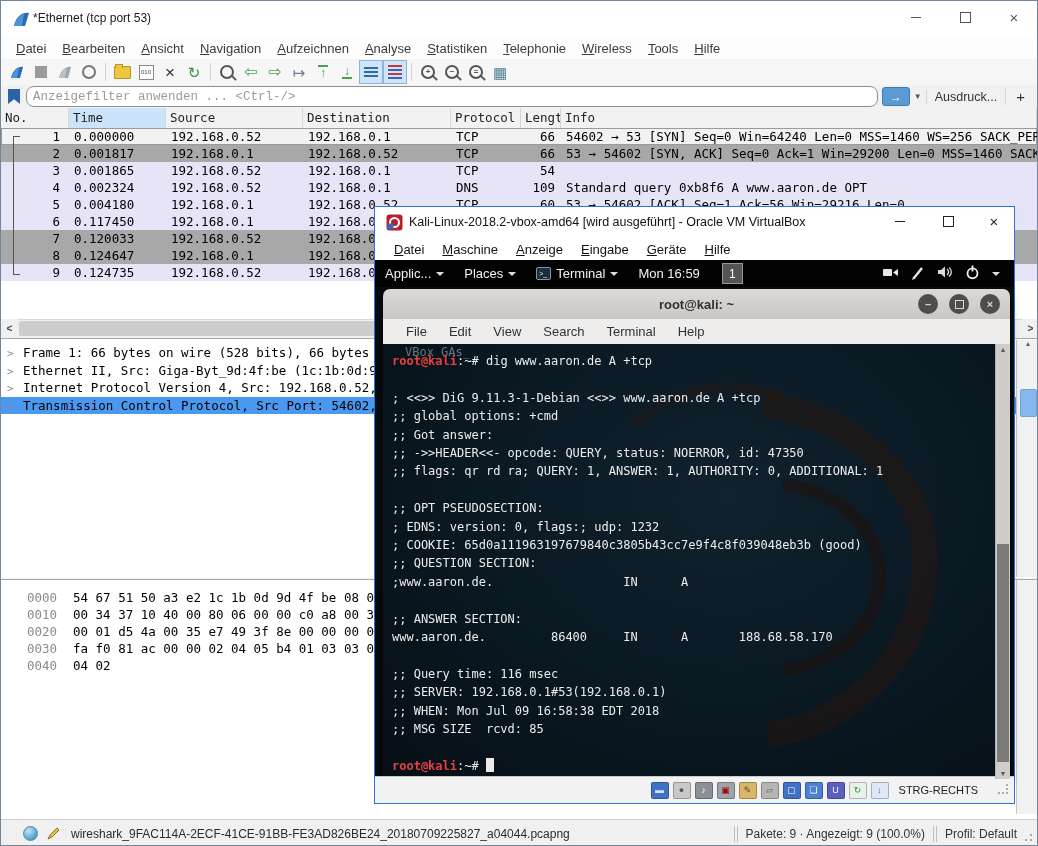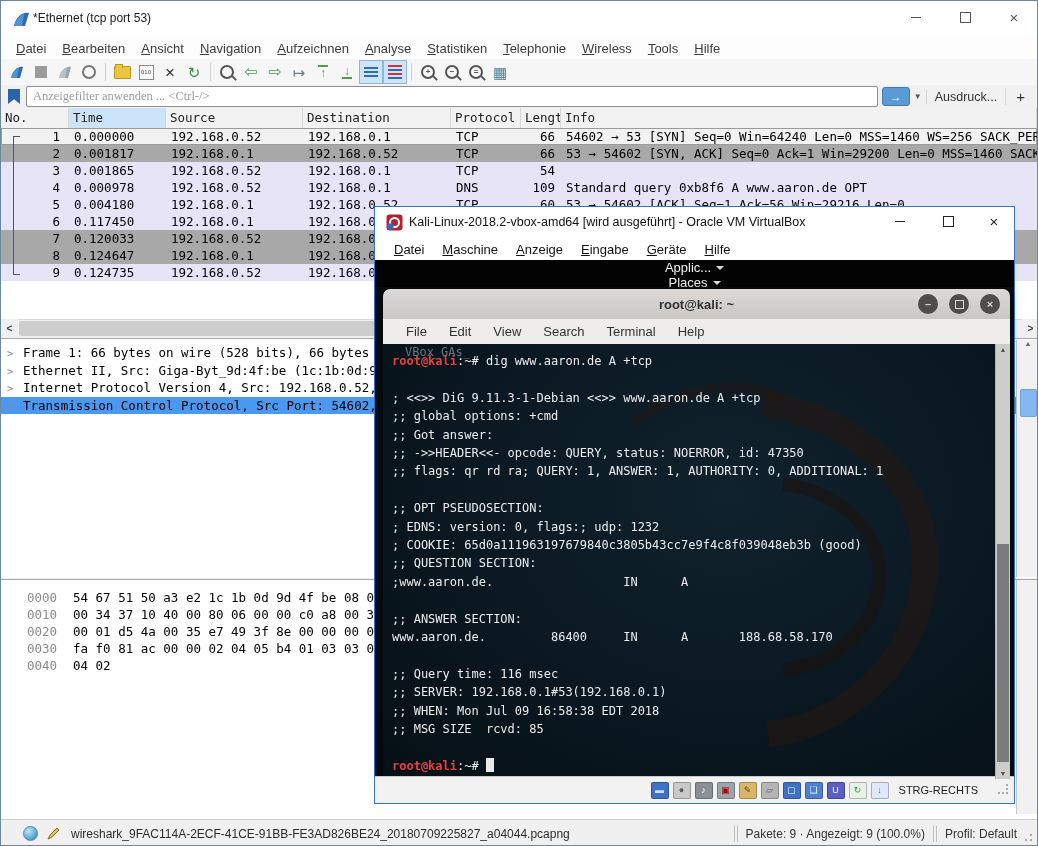--- a/index.html
+++ b/index.html
@@ -30,22 +30,22 @@
   .mag{width:10px;height:10px;border:2px solid #555;border-radius:50%;position:relative;display:flex;align-items:center;justify-content:center;}
   .mag::after{content:'';position:absolute;width:6px;height:2px;background:#555;right:-5px;bottom:-2px;transform:rotate(45deg);}
   .mag .ml{font-size:8px;color:#555;font-weight:bold;line-height:1;}
   .stack{display:flex;flex-direction:column;align-items:center;line-height:1;color:#49a14f;font-size:12px;}
   .stack .bar{width:10px;height:2px;background:#49a14f;}
   .lines3{width:14px;display:flex;flex-direction:column;gap:2px;}
   .lines3 i{display:block;height:2px;}
   .ws-filterbar{left:0;top:84px;right:0;height:23px;background:#f1f1f1;display:flex;align-items:center;border-bottom:1px solid #dadada;}
   .bookmark{width:12px;height:15px;background:#2a63a8;margin:0 6px 0 7px;
     clip-path:polygon(0 0,100% 0,100% 100%,50% 68%,0 100%);}
-  .filter-input{flex:1;height:19px;border:1px solid #8f8f8f;border-radius:2px;background:#fff;font-size:12.5px;
-    padding:0 6px;color:#333;font-family:Liberation Serif, serif;outline:none;}
+  .filter-input{flex:1;height:19px;border:1px solid #8f8f8f;border-radius:8px;background:#fff;font-size:12.5px;
+    padding:0 6px;color:#333;font-family:Liberation Mono, monospace;outline:none;}
   .filter-input::placeholder{color:#9b9b9b;}
   .apply-btn{width:26px;height:17px;background:#5b9bd5;border:1px solid #3e7cb8;border-radius:3px;color:#fff;
     font-size:12px;display:flex;align-items:center;justify-content:center;margin-left:4px;}
   .caret-sm{font-size:8px;color:#555;padding:0 4px;}
   .expr{font-size:12.5px;color:#333;padding:0 8px;border-left:1px solid #d5d5d5;}
   .addbtn{font-size:15px;color:#333;padding:0 10px;border-left:1px solid #d5d5d5;margin-right:2px;}
 
   
   .pkt-header{left:0;top:107px;right:0;height:20px;background:#f2f2f2;border-bottom:1px solid #d0d0d0;display:flex;font-size:12.5px;color:#222;}
   .hc{border-right:1px solid #d6d6d6;padding:2px 0 0 4px;box-sizing:border-box;overflow:hidden;white-space:nowrap;}
@@ -96,21 +96,21 @@
                radial-gradient(circle 1px at 3px 7px,#aaa 1px,transparent 1.4px);}
 
   
   .vm{left:373px;top:205px;width:641px;height:598px;background:#fff;border:1px solid #2e74d8;box-sizing:border-box;z-index:20;}
   .vm-titlebar{left:0;top:0;right:0;height:31px;background:#fff;}
   .vm-title{left:34px;top:8px;font-size:12.5px;color:#111;}
   .vm-menubar{left:0;top:31px;right:0;height:22px;background:#fff;display:flex;align-items:center;padding-left:12px;gap:4px;}
   .vm-menu-item{font-size:13px;color:#111;padding:0 7px;}
   .vm-menu-item::first-letter{text-decoration:underline;}
   .vmbtn{top:0;width:34px;height:28px;display:flex;align-items:center;justify-content:center;color:#222;}
-  .kali-panel{left:0;top:53px;right:0;height:27px;background:#030303;display:flex;align-items:center;color:#f2f2f2;font-size:13px;flex-direction:column;}
+  .kali-panel{left:0;top:53px;right:0;height:27px;background:#030303;display:flex;align-items:center;color:#f2f2f2;font-size:13px;}
   .kp-item{display:flex;align-items:center;gap:5px;padding:0 10px;height:100%;}
   .kp-caret{width:0;height:0;border-left:4px solid transparent;border-right:4px solid transparent;border-top:4px solid #ddd;}
   .term-glyph{width:15px;height:13px;background:#1d2e3a;border:1px solid #7d98a8;border-radius:2px;color:#cfe;font-size:7px;line-height:12px;padding-left:2px;box-sizing:border-box;}
   .ws-box{width:19px;height:19px;background:#555;border:1px solid #999;color:#fff;font-size:12px;display:flex;align-items:center;justify-content:center;margin:0 12px;}
   .kp-right{margin-left:auto;display:flex;align-items:center;gap:12px;padding-right:14px;}
   .vm-desktop{left:0;top:80px;right:0;bottom:26px;background:#070c10;}
 
   
   .term{left:8px;top:82px;width:627px;height:490px;border-radius:7px 7px 0 0;overflow:hidden;box-shadow:0 2px 8px rgba(0,0,0,.5);}
   .term-titlebar{left:0;top:0;right:0;height:30px;background:linear-gradient(#dcd9d6,#c9c6c3);display:flex;align-items:center;justify-content:center;
@@ -308,21 +308,21 @@
       <div class="prow p-lavender">
         <span class="pc c-no">3</span>
         <span class="pc c-time">0.001865</span>
         <span class="pc c-src">192.168.0.52</span>
         <span class="pc c-dst">192.168.0.1</span>
         <span class="pc c-proto">TCP</span>
         <span class="pc c-len">54</span>
       </div>
       <div class="prow p-lavender">
         <span class="pc c-no">4</span>
-        <span class="pc c-time">0.000978</span>
+        <span class="pc c-time">0.002324</span>
         <span class="pc c-src">192.168.0.52</span>
         <span class="pc c-dst">192.168.0.1</span>
         <span class="pc c-proto">DNS</span>
         <span class="pc c-len">109</span>
         <span class="pc c-info">Standard query 0xb8f6 A www.aaron.de OPT</span>
       </div>
       <div class="prow p-lavender">
         <span class="pc c-no">5</span>
         <span class="pc c-time">0.004180</span>
         <span class="pc c-src">192.168.0.1</span>

